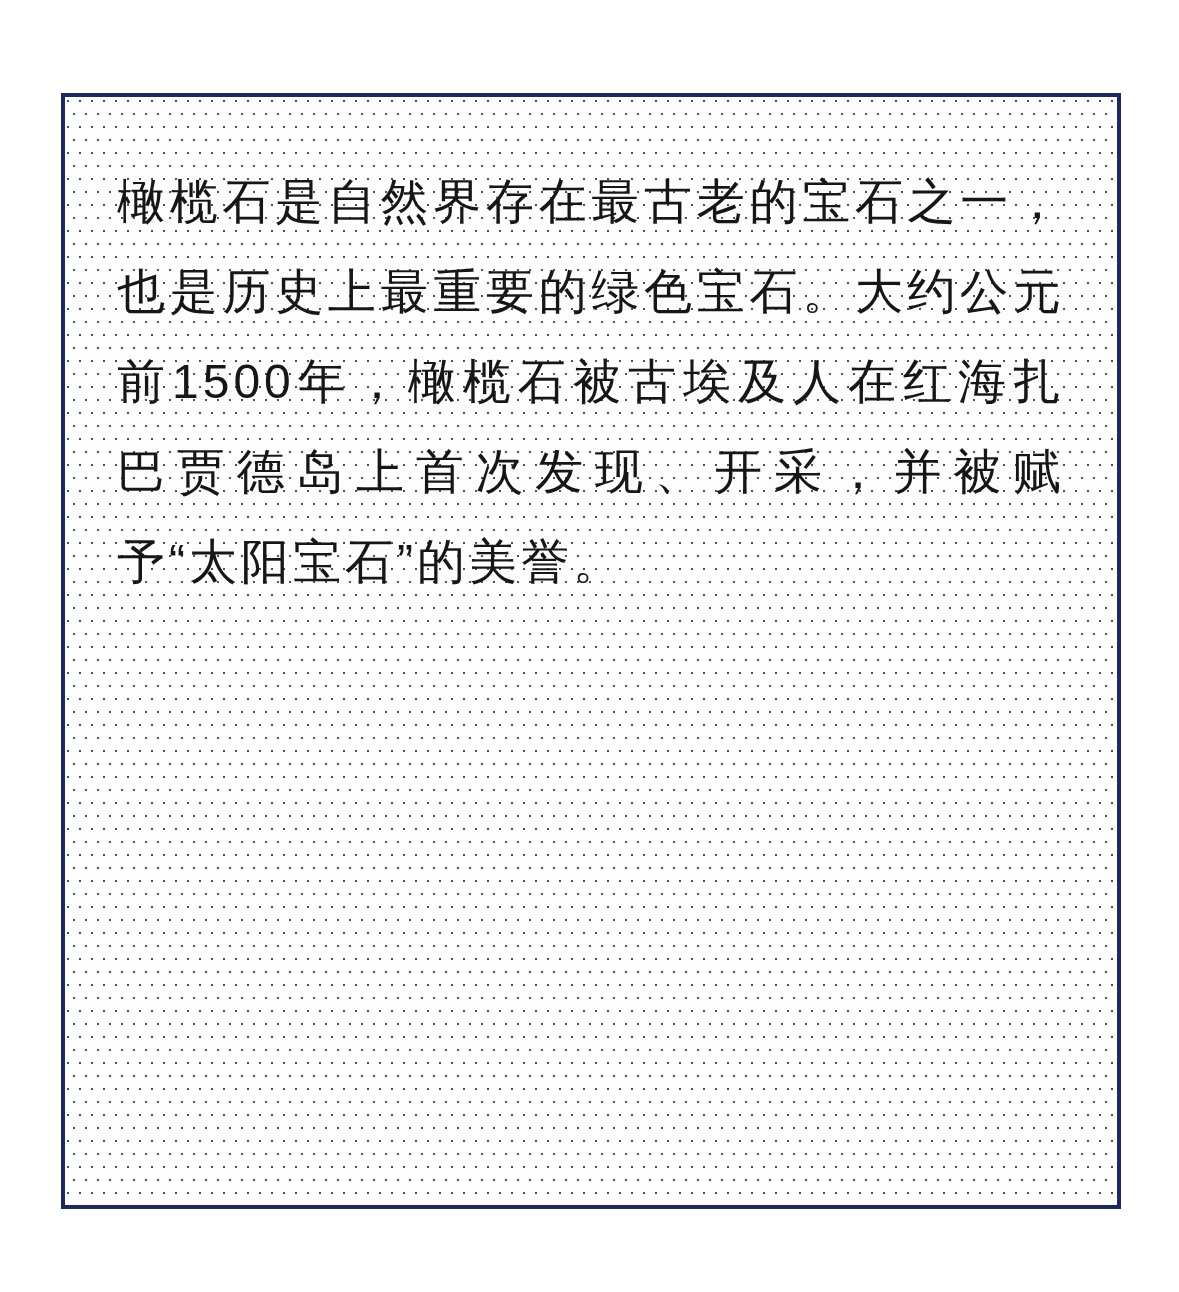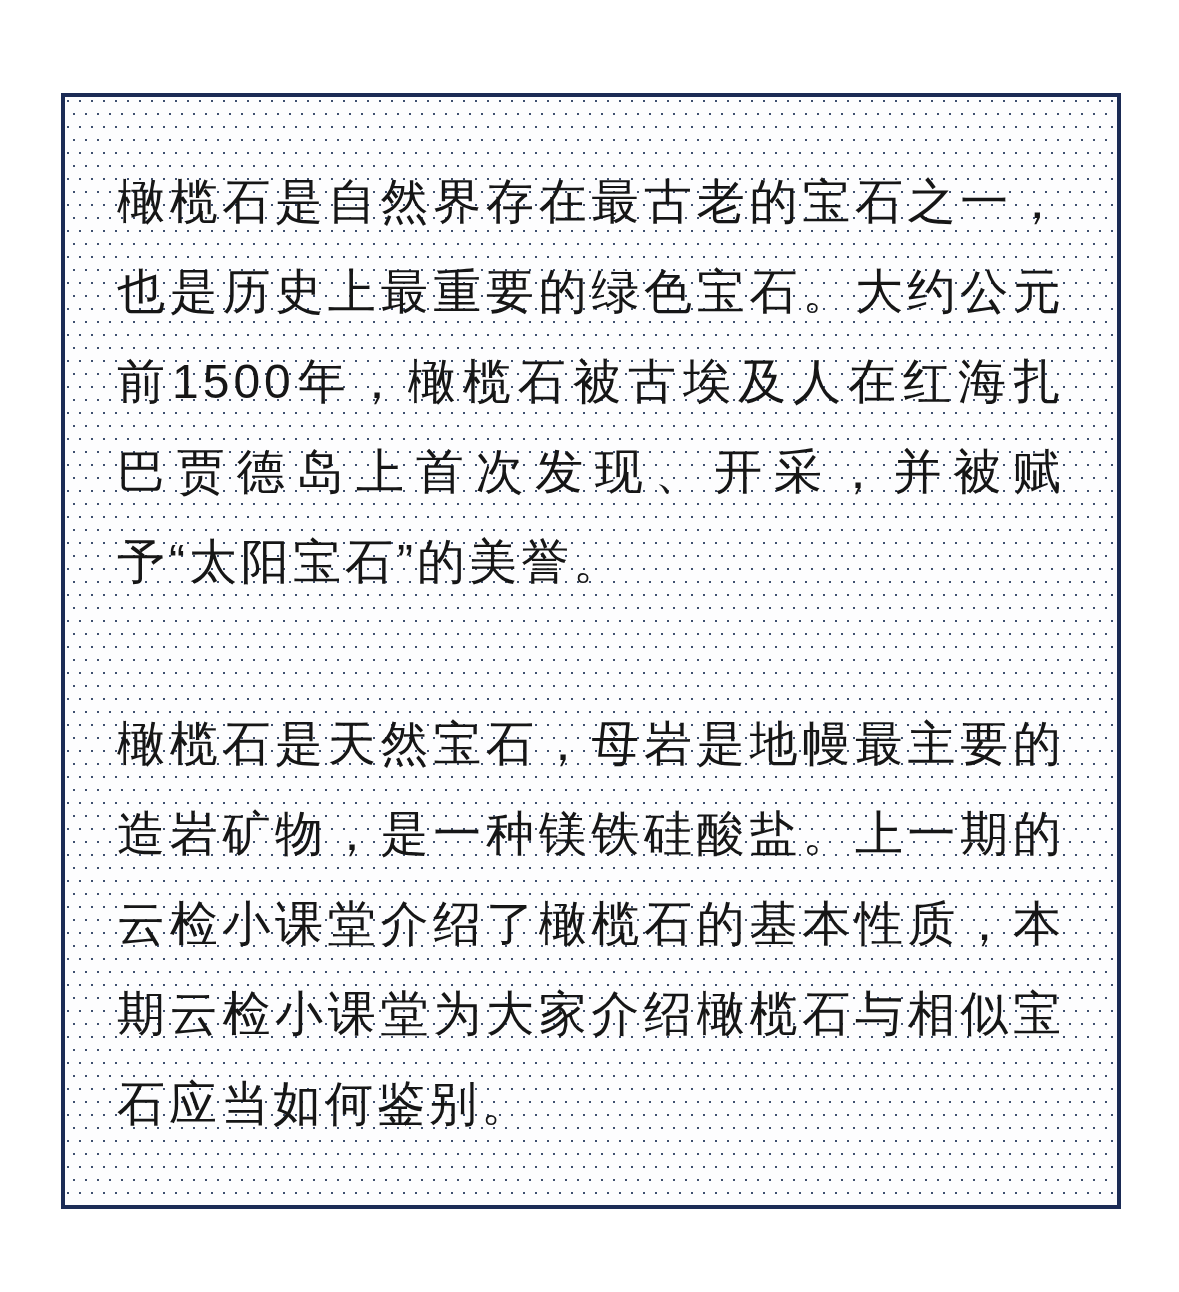--- a/index.html
+++ b/index.html
@@ -49,15 +49,14 @@
     font-weight: 400;
     margin-bottom: 92px;
   }
 </style>
 </head>
 <body>
 
 <div class="page">
   <div class="card">
     <p class="para">橄榄石是自然界存在最古老的宝石之一，也是历史上最重要的绿色宝石。大约公元前1500年，橄榄石被古埃及人在红海扎巴贾德岛上首次发现、开采，并被赋予“太阳宝石”的美誉。</p>
-    <p class="para">橄榄石是天然宝石，母岩是地幔最主要的造岩矿物，是一种镁铁硅酸盐。上一期的云检小课堂介绍了橄榄石的基本性质，本期云检小课堂为大家介绍橄榄石与相似宝石应当如何鉴别。</p>
   </div>
 </div>
 
 </body></html>

